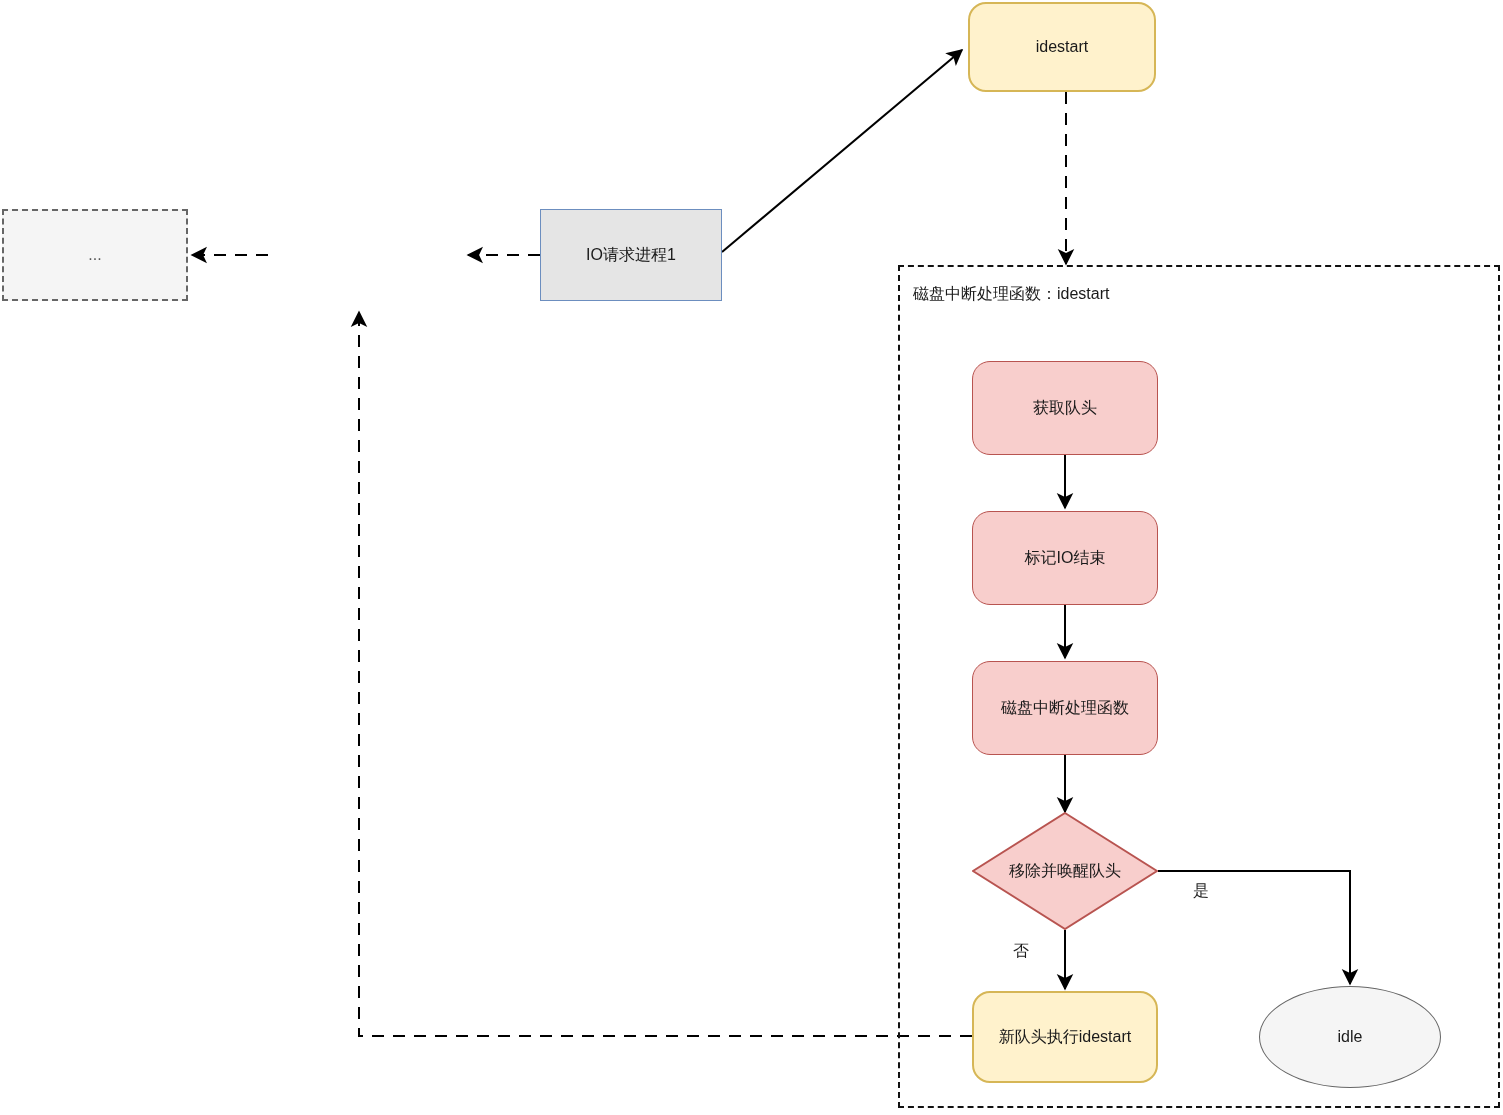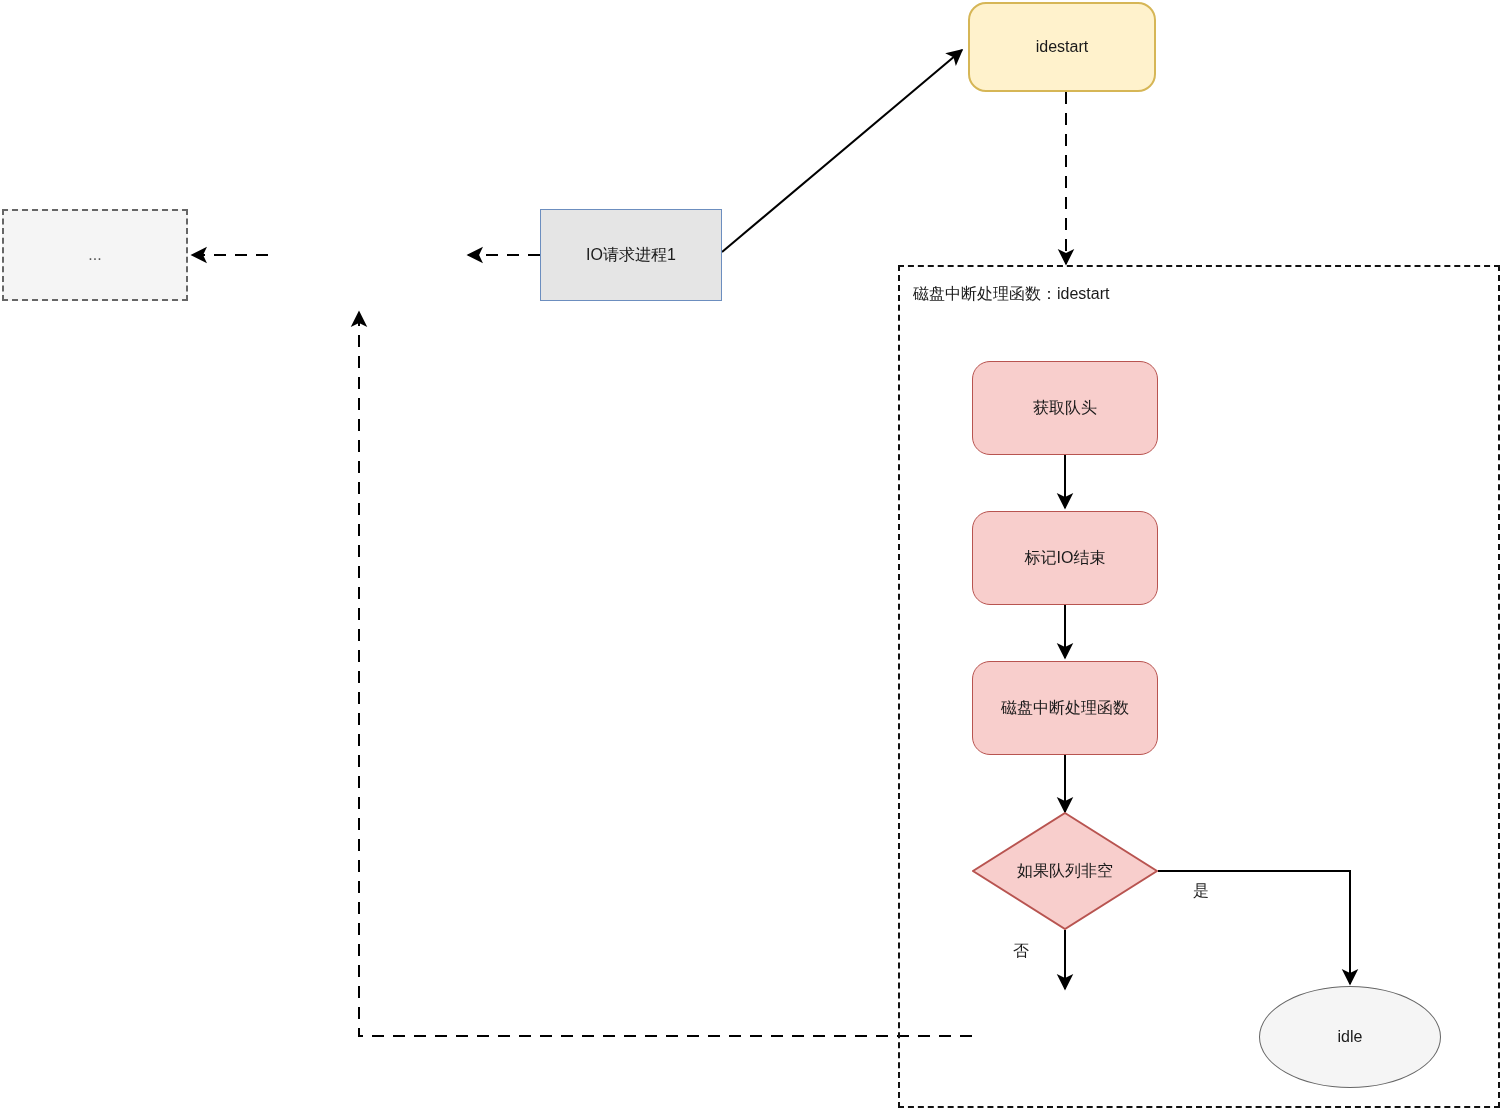--- a/index.html
+++ b/index.html
@@ -156,23 +156,27 @@
 
   <div class="node node-rect node-rounded" style="left:972px; top:661px; width:186px; height:94px;
               background:#f8cecc; border-color:#b85450;">
     <span>磁盘中断处理函数</span>
   </div>
 
   <div class="diamond-wrap" style="left:972px; top:812px; width:186px; height:118px;">
     <svg width="186" height="118" viewBox="0 0 186 118">
       <polygon points="93,1 185,59 93,117 1,59" fill="#f8cecc" stroke="#b85450" stroke-width="2"></polygon>
     </svg>
-    <div class="diamond-label">如果队列非空</div>
+    <div class="diamond-label">移除并唤醒队头</div>
   </div>
 
+  <div class="node node-rect node-rounded" style="left:972px; top:991px; width:186px; height:92px;
+              background:#fff2cc; border-color:#d6b656; border-width:2px;">
+    <span>新队头执行idestart</span>
+  </div>
 
   <div class="node node-rect node-ellipse" style="left:1259px; top:986px; width:182px; height:102px;
               background:#f5f5f5; border-color:#666666;">
     <span>idle</span>
   </div>
 
   <div class="edge-label" style="left:1190px; top:881px;">是</div>
   <div class="edge-label" style="left:1010px; top:941px;">否</div>
 
 </div>

